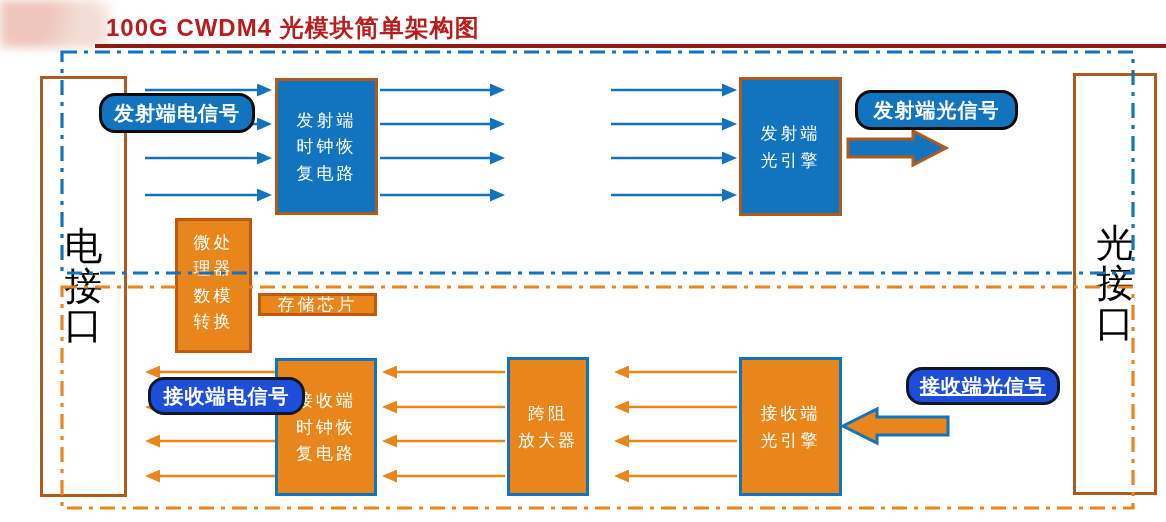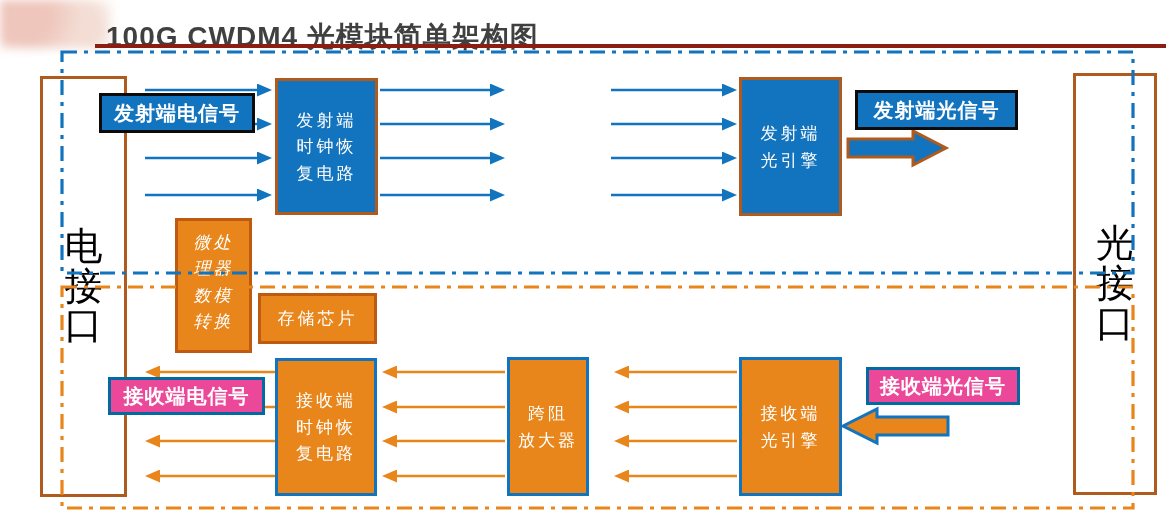--- a/index.html
+++ b/index.html
@@ -13,22 +13,22 @@
   
   .logo-blur {
     position: absolute; left: 0; top: 0; width: 112px; height: 48px;
     background:
       radial-gradient(circle at 20% 30%, #eec6bc 0 30%, transparent 60%),
       radial-gradient(circle at 65% 55%, #f3ddd4 0 35%, transparent 65%),
       radial-gradient(circle at 40% 80%, #e8cfc6 0 25%, transparent 55%);
     filter: blur(5px);
   }
   .page-title {
-    position: absolute; left: 106px; top: 18px;
-    font-size: 28px; font-weight: bold; color: #404040;
+    position: absolute; left: 106px; top: 12px;
+    font-size: 24px; font-weight: bold; color: #b91c1c;
     letter-spacing: 1px; white-space: nowrap;
   }
   .title-rule {
     position: absolute; left: 95px; top: 44px; width: 1071px; height: 4px;
     background: #8B1D12;
   }
   
   svg.overlay { position: absolute; left: 0; top: 0; z-index: 1; }
   
   .blk {
@@ -45,25 +45,25 @@
   .iface {
     position: absolute; display: flex; flex-direction: column;
     align-items: center; justify-content: center;
     background: #ffffff; border: 3px solid #AF5B1E;
     color: #000; font-family: "DejaVu Serif", serif;
     font-size: 38px; line-height: 1.05; z-index: 0;
   }
   .sig {
     position: absolute; display: flex; align-items: center; justify-content: center;
     color: #fff; font-weight: bold; font-size: 20px; letter-spacing: 1px;
-    white-space: nowrap; z-index: 2;
+    white-space: nowrap; z-index: 2; border-radius: 16px;
   }
   .sig-blue   { background: #1273BE; border: 3px solid #0b0b0b; }
-  .sig-orange { background: #ec4899; border: 3px solid #0369a1; }
-  .mcu-box { justify-content: space-between; padding: 8px 0 26px 0; font-style: italic; }
+  .sig-orange { background: #1d4ed8; border: 3px solid #0f172a; margin-left: 40px; }
+  .mcu-box { justify-content: space-between; padding: 8px 0 26px 0; }
 </style>
 </head>
 <body>
 
 <div class="stage">
 
   <div class="logo-blur"></div>
   <div class="page-title">100G CWDM4 光模块简单架构图</div>
   <div class="title-rule"></div>
 
@@ -144,36 +144,36 @@
   <div class="blk blk-blue" style="left:275px; top:78px; width:103px; height:137px;">
     <div>发射端</div>
     <div>时钟恢</div>
     <div>复电路</div>
   </div>
   <div class="blk blk-blue" style="left:739px; top:77px; width:103px; height:139px;">
     <div>发射端</div>
     <div>光引擎</div>
   </div>
 
-  <div class="blk blk-orange" style="left:258px; top:293px; width:119px; height:51px;">
+  <div class="blk blk-orange" style="left:258px; top:293px; width:119px; height:23px;">
     <div>存储芯片</div>
   </div>
 
   <div class="blk blk-rx" style="left:275px; top:358px; width:102px; height:138px;">
     <div>接收端</div>
     <div>时钟恢</div>
     <div>复电路</div>
   </div>
   <div class="blk blk-rx" style="left:507px; top:357px; width:82px; height:139px;">
     <div>跨阻</div>
     <div>放大器</div>
   </div>
   <div class="blk blk-rx" style="left:739px; top:357px; width:103px; height:139px;">
     <div>接收端</div>
     <div>光引擎</div>
   </div>
 
   <div class="sig sig-blue" style="left:99px; top:93px; width:156px; height:40px;">发射端电信号</div>
   <div class="sig sig-blue" style="left:855px; top:90px; width:163px; height:40px;">发射端光信号</div>
   <div class="sig sig-orange" style="left:108px; top:377px; width:157px; height:38px;">接收端电信号</div>
-  <div class="sig sig-orange" style="left:866px; top:367px; width:154px; height:38px;">接收端光信号</div>
+  <div class="sig sig-orange" style="left:866px; top:367px; width:154px; height:38px;text-decoration:underline;">接收端光信号</div>
 
 </div>
 
 </body></html>

